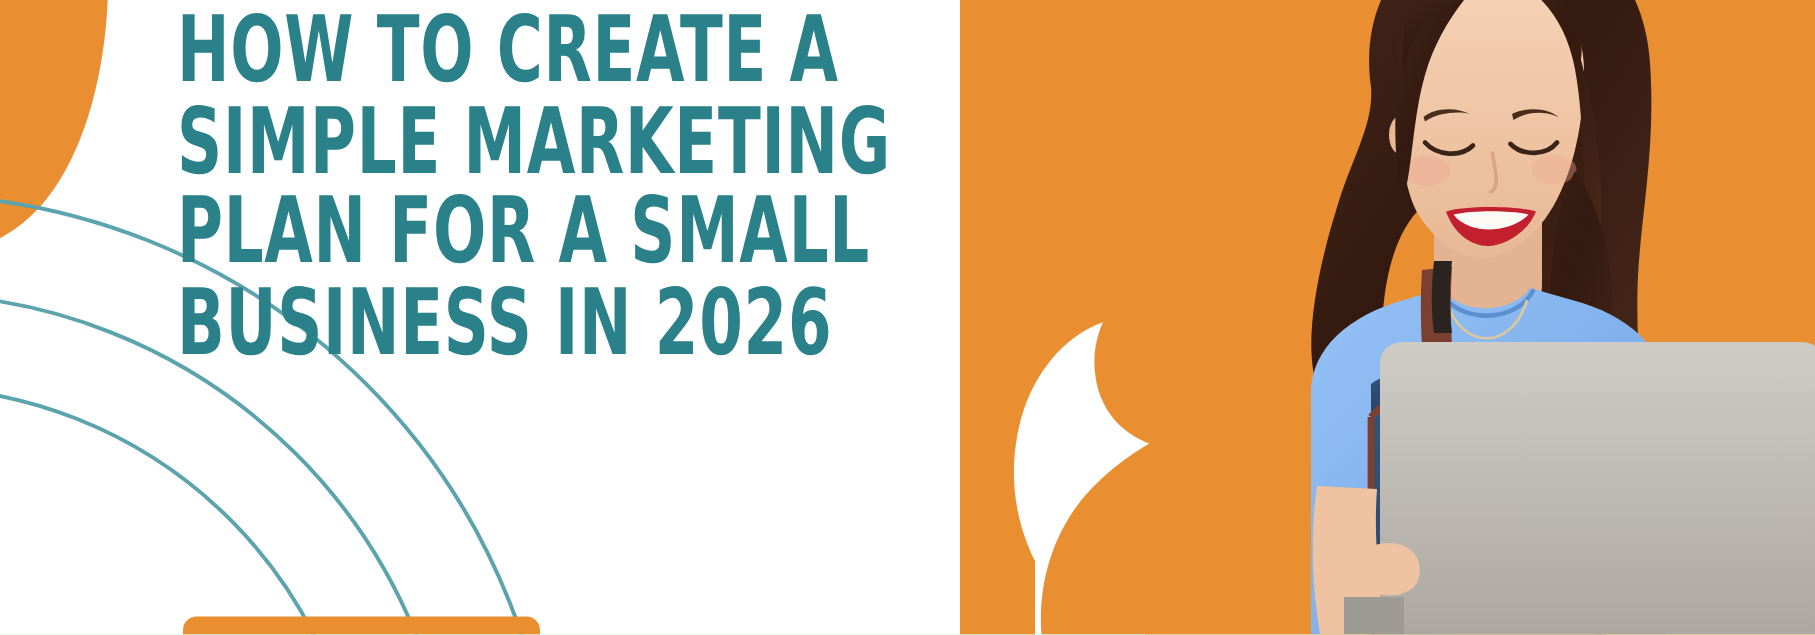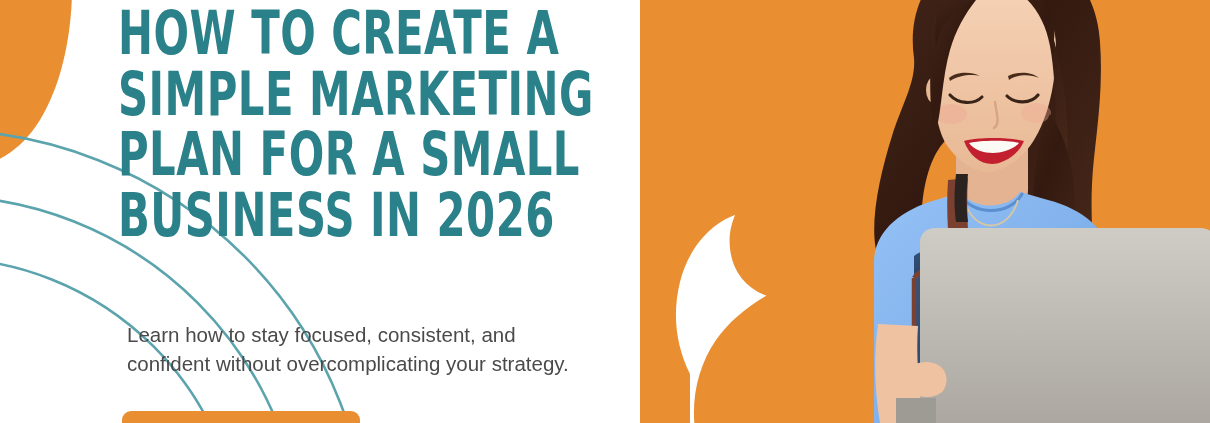--- a/index.html
+++ b/index.html
@@ -251,19 +251,17 @@
     </g>
   </svg>
 
   <div id="text-col">
 
     <h1 id="headline">HOW TO CREATE A
 SIMPLE MARKETING
 PLAN FOR A SMALL
 BUSINESS IN 2026</h1>
 
-    <p id="subtitle">Learn how to stay focused, consistent, and
-confident without overcomplicating your strategy.</p>
 
     <button id="cta-button"></button>
   </div>
 
 </div>
 
 </body></html>

